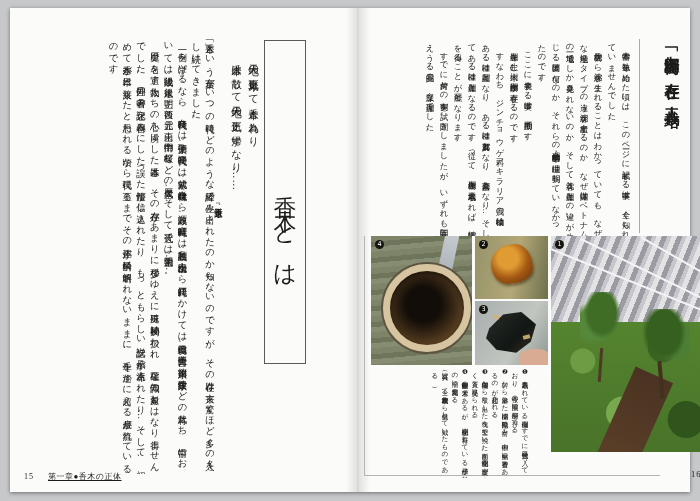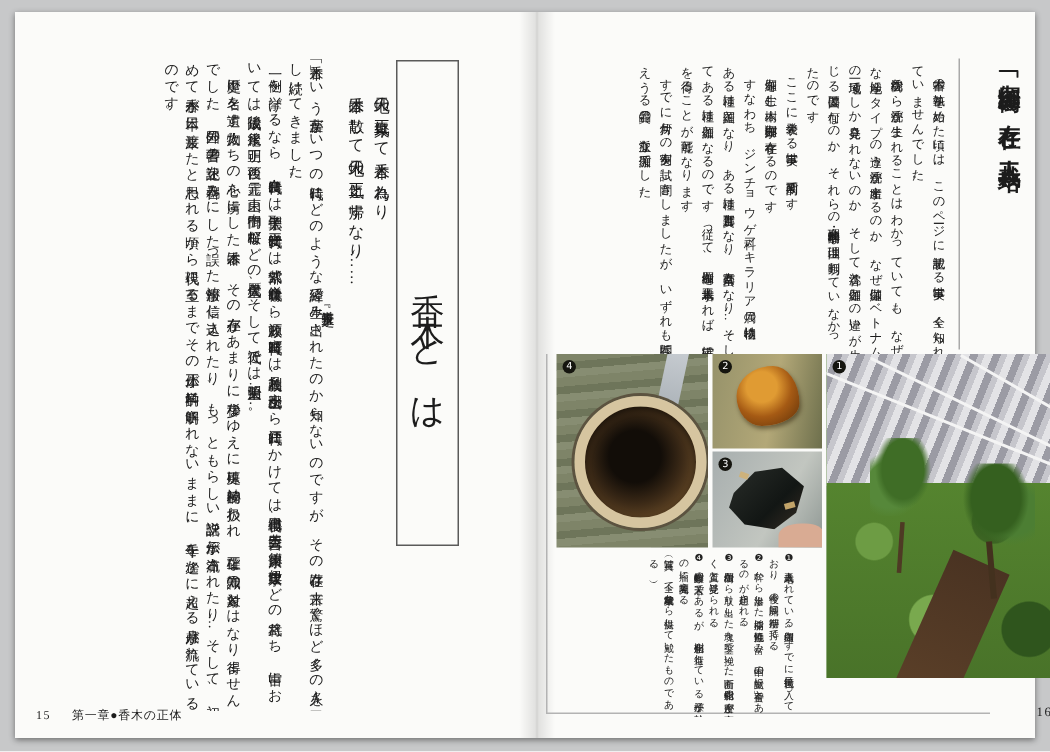--- a/index.html
+++ b/index.html
@@ -80,21 +80,21 @@
              display:flex;justify-content:center;}
   .title-box h2{margin:0;font-size:23px;font-weight:normal;letter-spacing:15px;padding-top:136px;}
   .epigraph{position:absolute;left:212px;top:48px;width:40px;height:280px;
             font-size:10.5px;line-height:17px;letter-spacing:1px;}
   .epi-src{position:absolute;left:203px;top:192px;height:80px;font-size:8.5px;letter-spacing:.5px;}
   .l-body{position:absolute;left:48px;top:28px;width:158px;height:438px;overflow:hidden;
           font-size:9.3px;line-height:13.8px;letter-spacing:.5px;}
   .l-body p{text-indent:1em;}
   .l-body p:first-child{text-indent:0;}
   .footer-l{position:absolute;left:14px;top:463px;font-size:8px;letter-spacing:1px;}
-  .footer-l .rh{margin-left:14px;letter-spacing:.5px;}
+  .footer-l .rh{margin-left:14px;letter-spacing:.5px;text-decoration:underline;}
 </style>
 </head>
 <body>
 
 <div class="canvas">
   <div class="spread">
     <div class="seam"></div>
 
     <section>
       <h1 class="r-title v">「伽羅樹」の存在と人工栽培</h1>

